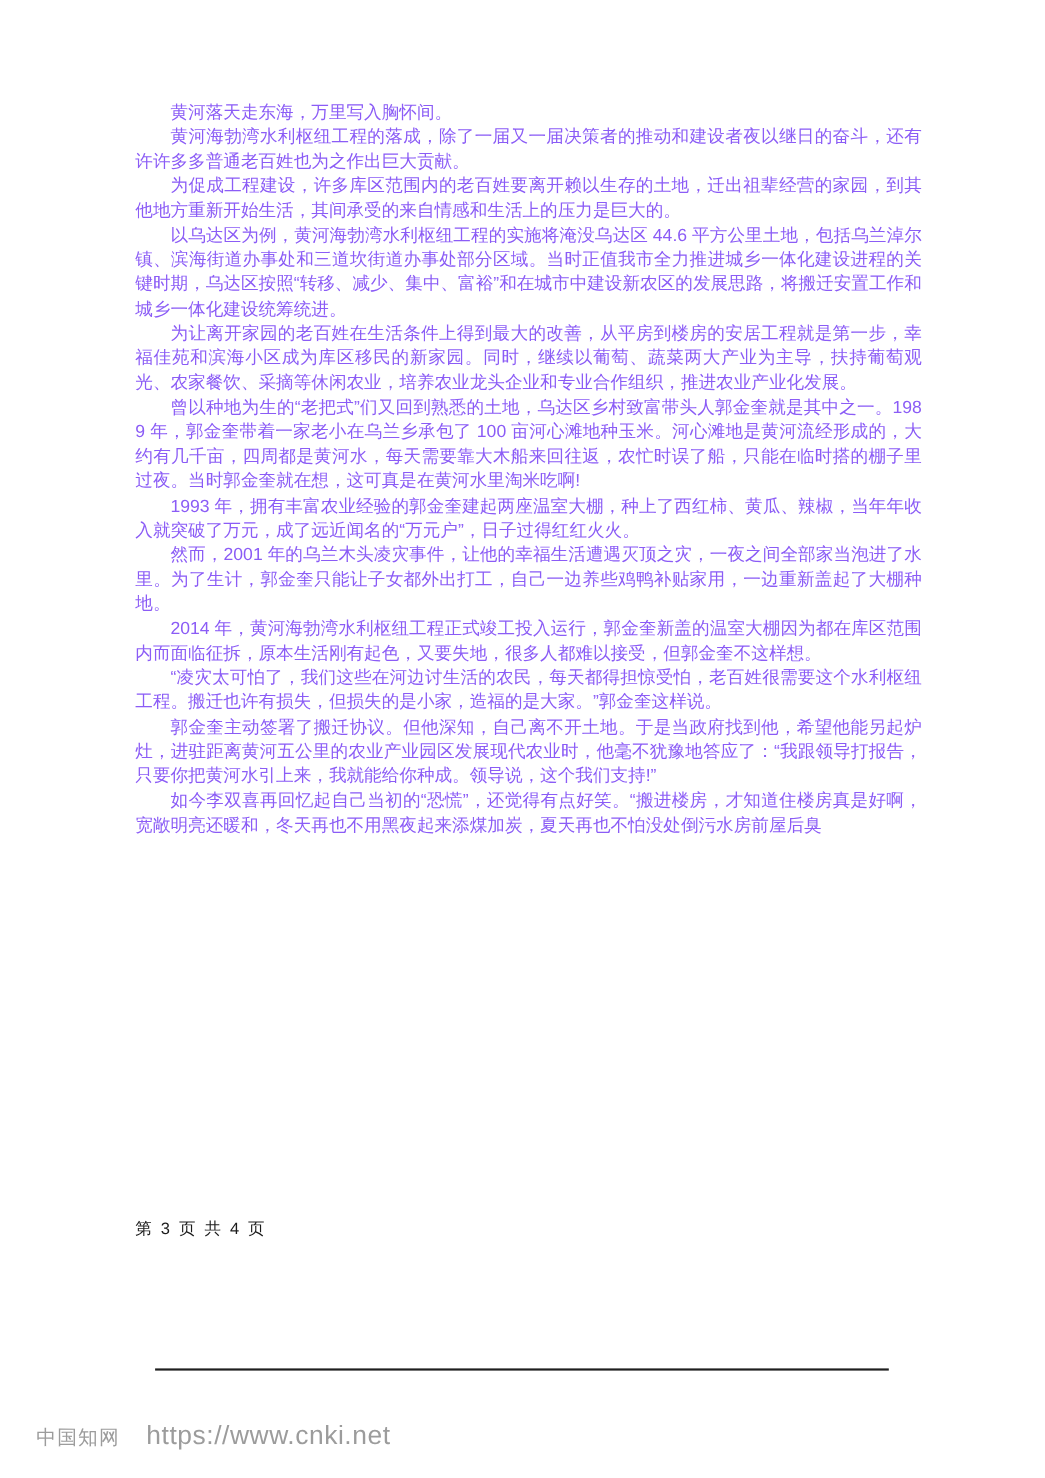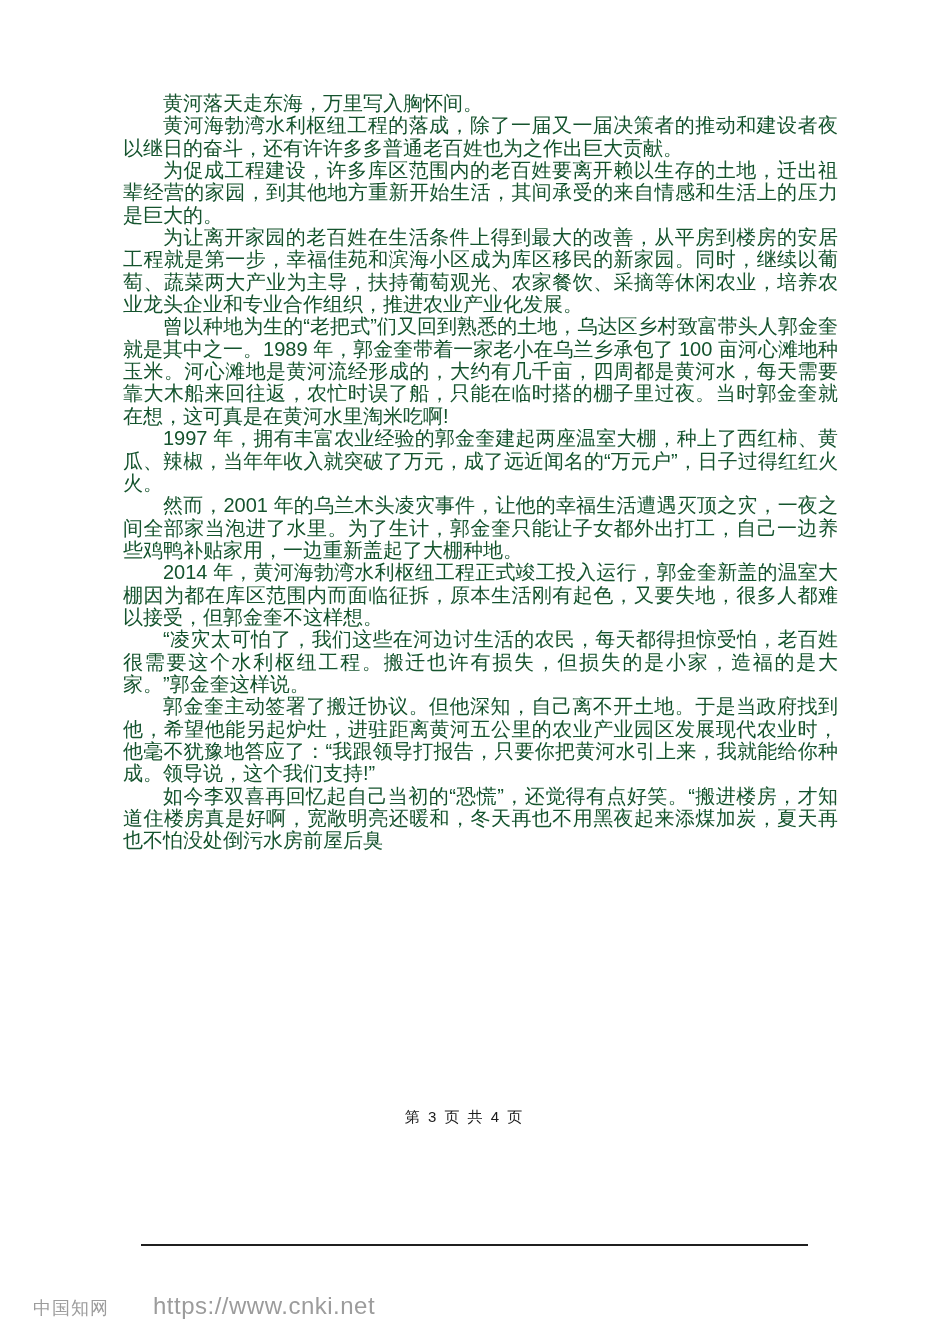--- a/index.html
+++ b/index.html
@@ -13,37 +13,37 @@
     height: 1344px;
     background: #ffffff;
     overflow: hidden;
     font-family: "Liberation Sans", sans-serif;
   }
   .content {
     position: absolute;
     left: 123px;
     top: 92px;
     width: 715px;
-    color: #14532d;
-    font-size: 20px;
+    color: #8b5cf6;
+    font-size: 16px;
     line-height: 22.35px;
     text-align: justify;
   }
   .content p {
     margin: 0;
     padding: 0;
     text-indent: 2em;
     word-break: break-all;
   }
   .page-num {
     position: absolute;
     left: 123px;
     top: 1108px;
     width: 715px;
-    text-align: center;
+    text-align: left;
     padding-right: 0;
     box-sizing: border-box;
     color: #1b1b1b;
     font-size: 15px;
   }
   .page-num span {
     display: inline-block;
     margin-right: 32px;
     letter-spacing: 2px;
   }
@@ -54,21 +54,21 @@
     width: 667px;
     height: 2px;
     background: #1f1f1f;
   }
   .footer {
     position: absolute;
     left: 33px;
     top: 1292px;
     display: flex;
     align-items: baseline;
-    gap: 44px;
+    gap: 24px;
     color: #9c9c9c;
   }
   .footer .brand {
     font-size: 18px;
     letter-spacing: 1px;
   }
   .footer .url {
     font-size: 24px;
     color: #9c9c9c;
     text-decoration: none;
@@ -77,23 +77,24 @@
 </style>
 </head>
 <body>
 
 <div class="page">
 
   <div class="content">
     <p>黄河落天走东海，万里写入胸怀间。</p>
     <p>黄河海勃湾水利枢纽工程的落成，除了一届又一届决策者的推动和建设者夜以继日的奋斗，还有许许多多普通老百姓也为之作出巨大贡献。</p>
     <p>为促成工程建设，许多库区范围内的老百姓要离开赖以生存的土地，迁出祖辈经营的家园，到其他地方重新开始生活，其间承受的来自情感和生活上的压力是巨大的。</p>
+    <p>以乌达区为例，黄河海勃湾水利枢纽工程的实施将淹没乌达区 44.6 平方公里土地，包括乌兰淖尔镇、滨海街道办事处和三道坎街道办事处部分区域。当时正值我市全力推进城乡一体化建设进程的关键时期，乌达区按照“转移、减少、集中、富裕”和在城市中建设新农区的发展思路，将搬迁安置工作和城乡一体化建设统筹统进。</p>
     <p>为让离开家园的老百姓在生活条件上得到最大的改善，从平房到楼房的安居工程就是第一步，幸福佳苑和滨海小区成为库区移民的新家园。同时，继续以葡萄、蔬菜两大产业为主导，扶持葡萄观光、农家餐饮、采摘等休闲农业，培养农业龙头企业和专业合作组织，推进农业产业化发展。</p>
     <p>曾以种地为生的“老把式”们又回到熟悉的土地，乌达区乡村致富带头人郭金奎就是其中之一。1989 年，郭金奎带着一家老小在乌兰乡承包了 100 亩河心滩地种玉米。河心滩地是黄河流经形成的，大约有几千亩，四周都是黄河水，每天需要靠大木船来回往返，农忙时误了船，只能在临时搭的棚子里过夜。当时郭金奎就在想，这可真是在黄河水里淘米吃啊!</p>
-    <p>1997 年，拥有丰富农业经验的郭金奎建起两座温室大棚，种上了西红柿、黄瓜、辣椒，当年年收入就突破了万元，成了远近闻名的“万元户”，日子过得红红火火。</p>
+    <p>1993 年，拥有丰富农业经验的郭金奎建起两座温室大棚，种上了西红柿、黄瓜、辣椒，当年年收入就突破了万元，成了远近闻名的“万元户”，日子过得红红火火。</p>
     <p>然而，2001 年的乌兰木头凌灾事件，让他的幸福生活遭遇灭顶之灾，一夜之间全部家当泡进了水里。为了生计，郭金奎只能让子女都外出打工，自己一边养些鸡鸭补贴家用，一边重新盖起了大棚种地。</p>
     <p>2014 年，黄河海勃湾水利枢纽工程正式竣工投入运行，郭金奎新盖的温室大棚因为都在库区范围内而面临征拆，原本生活刚有起色，又要失地，很多人都难以接受，但郭金奎不这样想。</p>
     <p>“凌灾太可怕了，我们这些在河边讨生活的农民，每天都得担惊受怕，老百姓很需要这个水利枢纽工程。搬迁也许有损失，但损失的是小家，造福的是大家。”郭金奎这样说。</p>
     <p>郭金奎主动签署了搬迁协议。但他深知，自己离不开土地。于是当政府找到他，希望他能另起炉灶，进驻距离黄河五公里的农业产业园区发展现代农业时，他毫不犹豫地答应了：“我跟领导打报告，只要你把黄河水引上来，我就能给你种成。领导说，这个我们支持!”</p>
     <p>如今李双喜再回忆起自己当初的“恐慌”，还觉得有点好笑。“搬进楼房，才知道住楼房真是好啊，宽敞明亮还暖和，冬天再也不用黑夜起来添煤加炭，夏天再也不怕没处倒污水房前屋后臭</p>
   </div>
 
   <div class="page-num">
     <span>第 3 页 共 4 页</span>
   </div>

